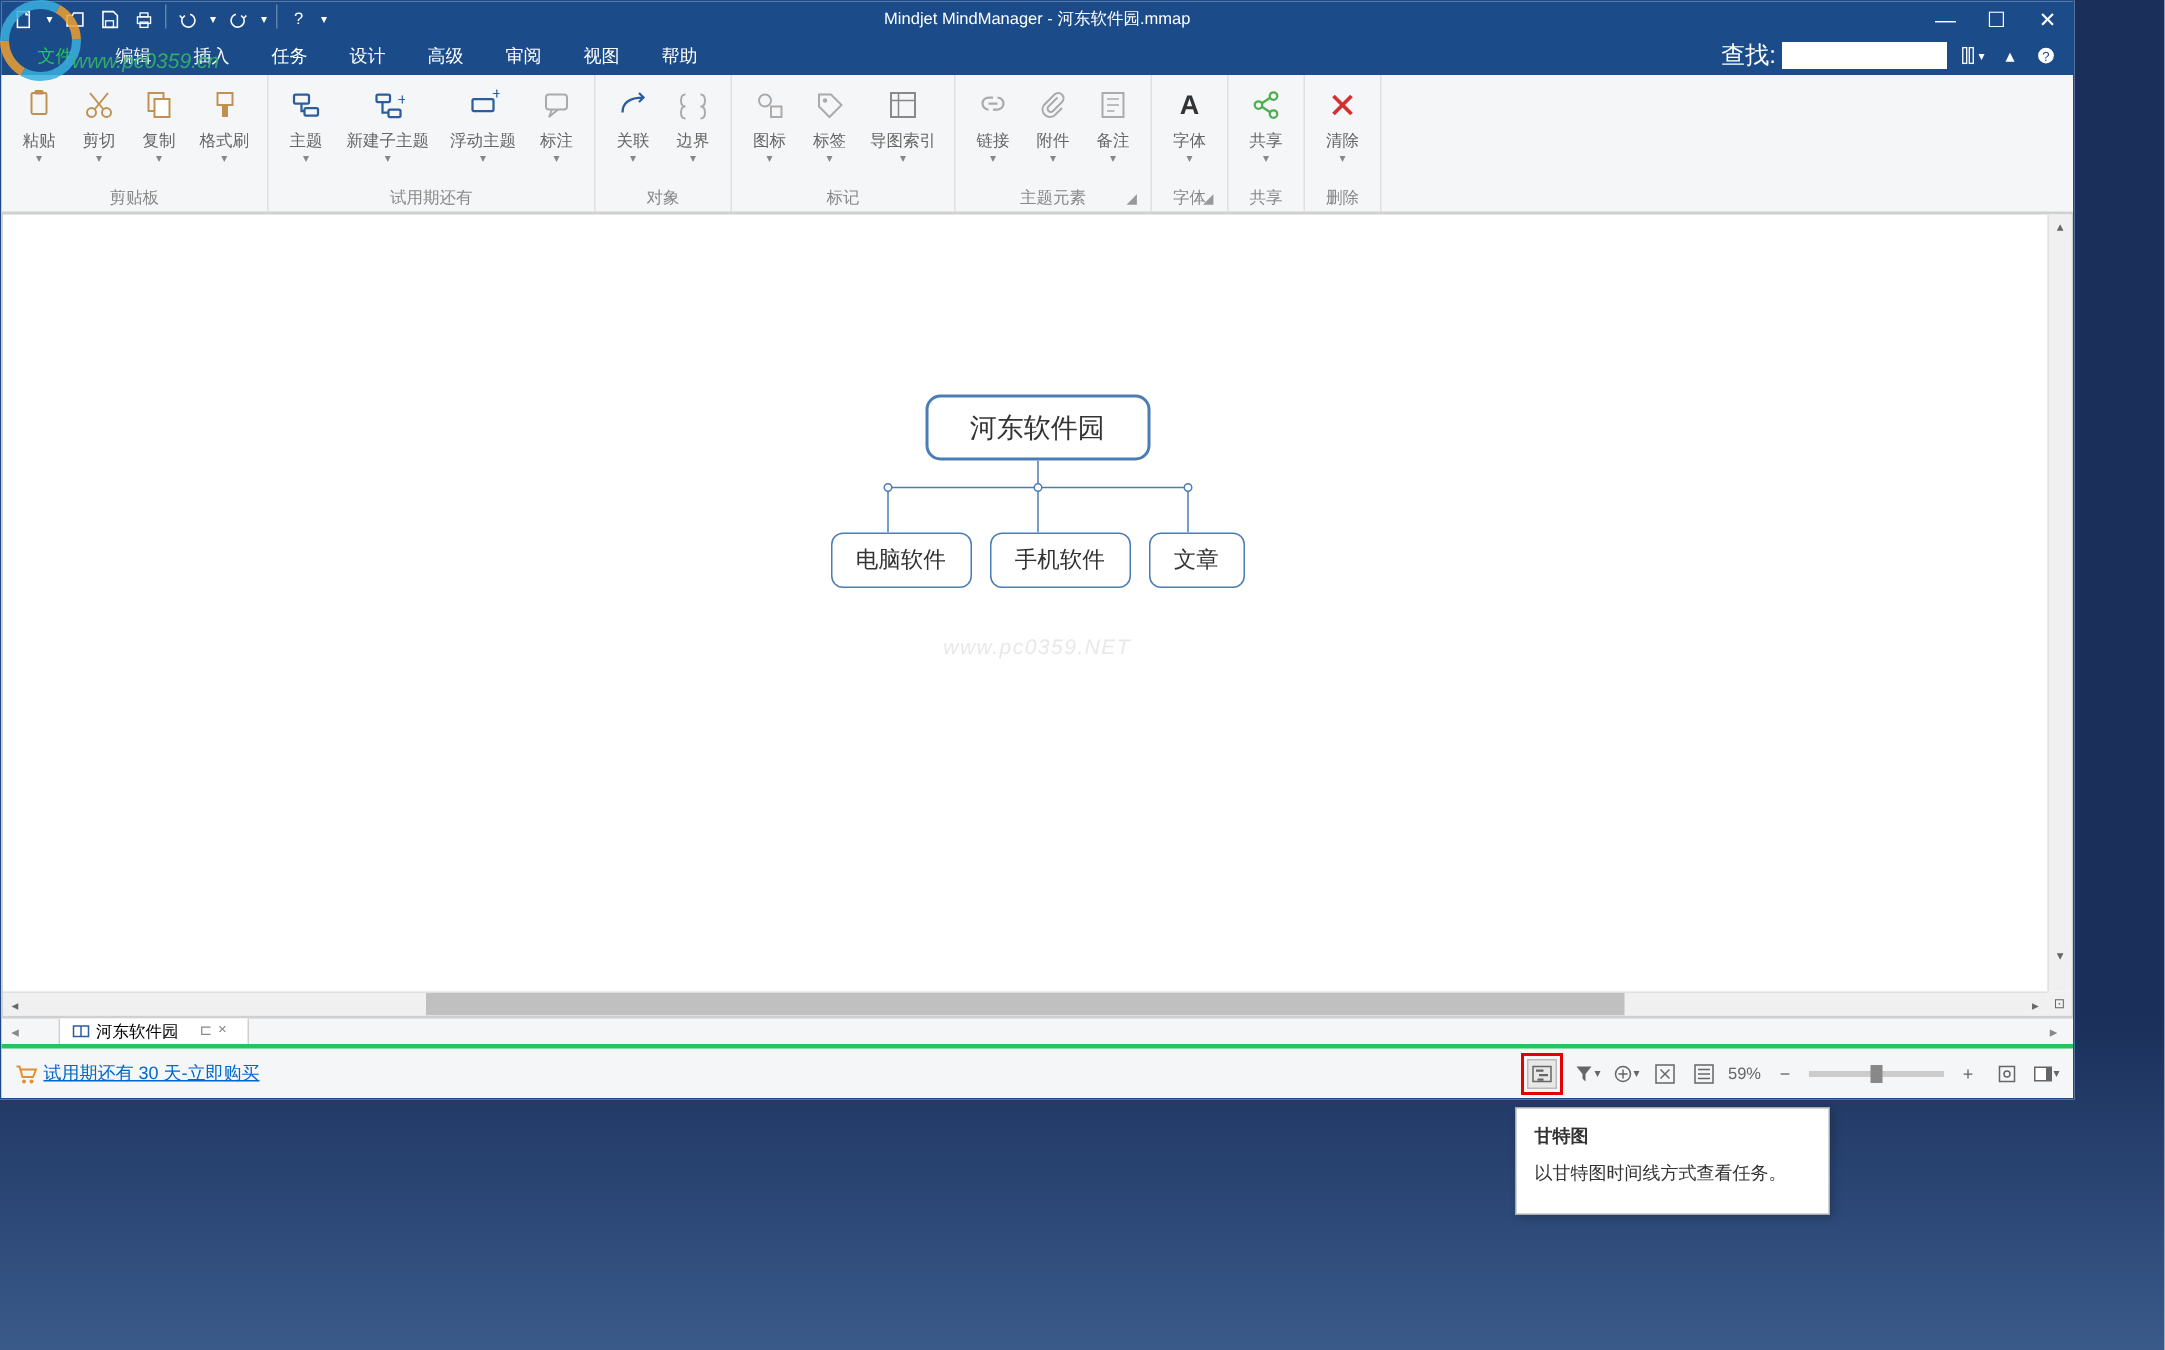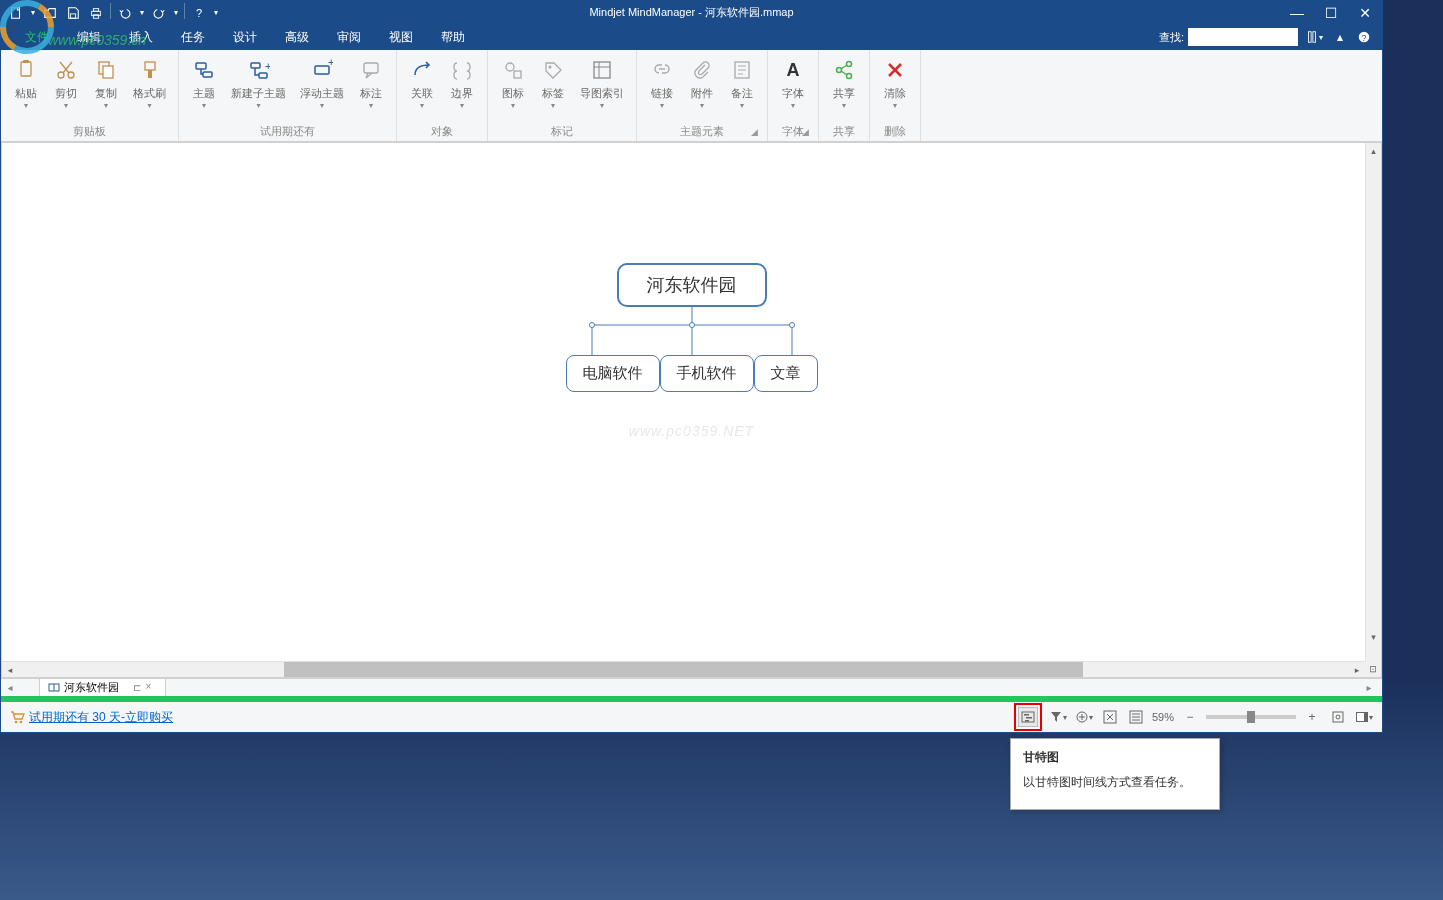--- a/index.html
+++ b/index.html
@@ -10,53 +10,53 @@
 .qat-btn { width: 22px; height: 20px; display: flex; align-items: center; justify-content: center; cursor: pointer; }
 .qat-btn svg { width: 14px; height: 14px; }
 .qat-sep { width: 1px; height: 16px; background: rgba(255,255,255,0.3); margin: 0 2px; }
 .title-text { position: absolute; left: 50%; transform: translateX(-50%); font-size: 11px; }
 .win-controls { position: absolute; right: 0; display: flex; }
 .win-btn { width: 34px; height: 23px; display: flex; align-items: center; justify-content: center; cursor: pointer; color: #fff; font-size: 14px; }
 .menubar { height: 26px; background: #1b4c89; display: flex; align-items: center; color: #fff; font-size: 12px; padding-left: 10px; position: relative; }
 .menu-item { padding: 4px 14px; cursor: pointer; }
 .menu-item.highlighted { color: #22c55e; }
 .menu-right { position: absolute; right: 8px; display: flex; align-items: center; gap: 4px; }
-.search-label { font-size: 11px; }
+.search-label { font-size: 16px; }
 .search-input { width: 110px; height: 18px; font-size: 11px; border: 1px solid #fff; padding: 0 2px; }
 .bookmark-btn { width: 24px; height: 18px; display: flex; align-items: center; justify-content: center; cursor: pointer; }
 .expand-btn, .help-btn { width: 20px; height: 18px; display: flex; align-items: center; justify-content: center; cursor: pointer; font-size: 12px; }
 .ribbon { height: 92px; background: #f5f6f7; border-bottom: 1px solid #d0d0d0; display: flex; }
 .ribbon-group { border-right: 1px solid #e0e0e0; display: flex; flex-direction: column; }
 .ribbon-buttons { flex: 1; display: flex; align-items: flex-start; padding: 4px 6px; gap: 2px; }
 .rbtn { display: flex; flex-direction: column; align-items: center; justify-content: flex-start; padding: 4px 6px; cursor: pointer; min-width: 38px; gap: 4px; }
 .rbtn-icon { width: 24px; height: 24px; display: flex; align-items: center; justify-content: center; }
 .rbtn-label { font-size: 11px; color: #666; text-align: center; white-space: nowrap; }
 .ribbon-group-label { height: 20px; font-size: 11px; color: #888; text-align: left; display: flex; align-items: center; justify-content: center; position: relative; }
 .dialog-launcher { position: absolute; right: 4px; bottom: 2px; width: 12px; height: 12px; cursor: pointer; font-size: 9px; color: #999; }
 .canvas-area { position: absolute; top: 141px; left: 0; right: 0; bottom: 54px; background: #fff; border: 1px solid #d0d0d0; margin: 0; overflow: hidden; }
 .canvas-scrollbar-v { position: absolute; right: 0; top: 0; bottom: 16px; width: 16px; background: #f0f0f0; border-left: 1px solid #e0e0e0; }
 .scroll-btn { height: 16px; background: #f0f0f0; display: flex; align-items: center; justify-content: center; font-size: 9px; color: #666; cursor: pointer; }
 .canvas-scrollbar-h { position: absolute; left: 0; right: 16px; bottom: 0; height: 16px; background: #f0f0f0; border-top: 1px solid #e0e0e0; display: flex; }
 .scroll-track-h { flex: 1; position: relative; }
 .scroll-thumb-h { position: absolute; left: 20%; width: 60%; height: 100%; background: #c0c0c0; }
 .scroll-corner { position: absolute; right: 0; bottom: 0; width: 16px; height: 16px; background: #f0f0f0; display: flex; align-items: center; justify-content: center; font-size: 9px; color: #666; cursor: pointer; }
 .mindmap { position: absolute; top: 120px; left: 50%; transform: translateX(-50%); }
 .central-topic { width: 150px; height: 44px; border: 2px solid #4a7db5; border-radius: 10px; background: #fff; display: flex; align-items: center; justify-content: center; font-size: 18px; color: #333; margin: 0 auto; }
-.branches { display: flex; margin-top: 48px; justify-content: space-between; }
+.branches { display: flex; gap: 12px; margin-top: 48px; justify-content: space-between; }
 .subtopic { border: 1.5px solid #4a7db5; border-radius: 8px; padding: 8px 16px; font-size: 15px; color: #333; background: #fff; position: relative; }
 .connector-svg { position: absolute; top: 44px; left: 50%; transform: translateX(-50%); width: 280px; height: 48px; }
 .watermark-logo { position: absolute; top: -3px; left: -3px; width: 200px; height: 60px; opacity: 0.85; pointer-events: none; z-index: 100; }
 .watermark-text { position: absolute; top: 32px; left: 48px; color: #33b56a; font-size: 14px; font-style: italic; z-index: 101; opacity: 0.9; }
 .canvas-watermark { position: absolute; top: 280px; left: 50%; transform: translateX(-50%); color: #e8e8e8; font-size: 14px; font-style: italic; letter-spacing: 1px; }
 .tab-bar { position: absolute; bottom: 36px; left: 0; right: 0; height: 18px; background: #f5f6f7; border-top: 1px solid #d0d0d0; display: flex; align-items: center; font-size: 11px; }
 .tab-nav { width: 18px; height: 18px; display: flex; align-items: center; justify-content: center; color: #888; cursor: pointer; font-size: 10px; }
 .tab { height: 18px; padding: 0 8px; background: #fff; border: 1px solid #d0d0d0; border-top: none; display: flex; align-items: center; gap: 4px; margin-left: 20px; }
 .tab-icon { width: 12px; height: 12px; }
 .tab-close { width: 12px; height: 12px; cursor: pointer; font-size: 10px; color: #888; }
-.status-bar { position: absolute; bottom: 0; left: 0; right: 0; height: 36px; background: #f5f6f7; border-top: 6px solid #22c55e; display: flex; align-items: center; padding: 0 8px; font-size: 12px; }
+.status-bar { position: absolute; bottom: 0; left: 0; right: 0; height: 36px; background: #f5f6f7; border-top: 3px solid #22c55e; display: flex; align-items: center; padding: 0 8px; font-size: 12px; }
 .trial-text { color: #0066cc; text-decoration: underline; cursor: pointer; }
 .trial-icon { width: 16px; height: 14px; margin-right: 4px; }
 .status-right { position: absolute; right: 8px; display: flex; align-items: center; gap: 6px; }
 .status-btn { width: 20px; height: 20px; display: flex; align-items: center; justify-content: center; cursor: pointer; color: #666; }
 .highlighted-btn { border: 2px solid #e60000; padding: 2px; }
 .zoom-slider { width: 90px; height: 4px; background: #ccc; position: relative; }
 .zoom-thumb { position: absolute; left: 45%; top: -4px; width: 8px; height: 12px; background: #888; }
 .tooltip { position: absolute; top: 738px; left: 1010px; width: 210px; background: #fff; border: 1px solid #aaa; box-shadow: 2px 2px 6px rgba(0,0,0,0.2); padding: 10px 12px; font-size: 12px; color: #333; z-index: 200; }
 .tooltip-title { font-weight: bold; margin-bottom: 8px; font-family: Liberation Mono, monospace; }
 .tooltip-line { margin-bottom: 8px; line-height: 1.4; }

